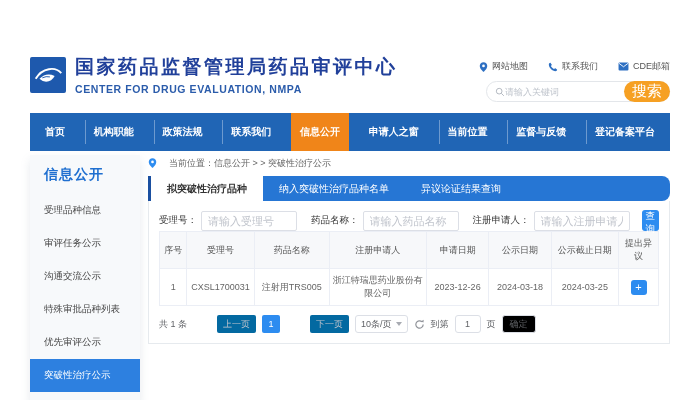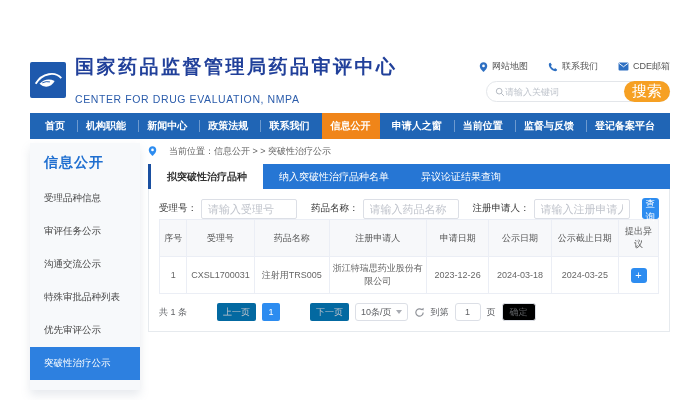--- a/index.html
+++ b/index.html
@@ -5,53 +5,53 @@
   * { margin:0; padding:0; box-sizing:border-box; }
   html,body { width:700px; height:400px; overflow:hidden; background:#ffffff;
     font-family:"Liberation Sans","DejaVu Sans",sans-serif; }
   .site { width:640px; margin:0 auto; }
 
   
   .header { margin-top:56px; height:52px; display:flex; justify-content:space-between; align-items:flex-start; }
   .brand { display:flex; align-items:center; gap:9px; }
   .logo { width:36px; height:36px; flex:0 0 auto; }
   .brand-title { font-size:19px; font-weight:bold; color:#21409a; letter-spacing:2.5px; line-height:1.15; }
-  .brand-sub { font-size:10.5px; font-weight:normal; color:#2b5cab; letter-spacing:0.6px; margin-top:15px; }
+  .brand-sub { font-size:10.5px; font-weight:bold; color:#2b5cab; letter-spacing:0.6px; margin-top:5px; }
   .header-right { display:flex; flex-direction:column; align-items:flex-end; gap:8px; padding-top:4px; }
   .top-links { display:flex; gap:20px; }
   .top-link { display:flex; align-items:center; gap:4px; font-size:9px; color:#555; cursor:pointer; }
   .searchbar { display:flex; align-items:center; width:184px; height:21px;
     border:1px solid #e3e6ea; border-radius:11px; background:#fff; padding-left:8px; }
   .searchbar input { border:none; outline:none; flex:1; font-size:9px; color:#333; min-width:0;
     font-family:inherit; background:transparent; }
   .searchbar input::placeholder { color:#bfc4cc; }
   .search-btn { height:21px; width:46px; margin-right:-1px; border:none; border-radius:11px;
     background:#f6a023; color:#fff; font-size:15px; cursor:pointer; font-family:inherit; }
 
   
-  .nav { margin-top:5px; height:26px; background:#2065b5; display:flex; align-items:stretch;
+  .nav { margin-top:5px; height:38px; background:#2065b5; display:flex; align-items:stretch;
     justify-content:space-between; padding:0 6px; }
   .nav-item { display:flex; align-items:center; padding:0 9px; font-size:10px; font-weight:bold;
     color:#fff; cursor:pointer; position:relative; white-space:nowrap; }
   .nav-item + .nav-item::before { content:""; position:absolute; left:0; top:7px; bottom:7px;
     border-left:1px solid rgba(255,255,255,.35); }
   .nav-item.active { background:#f08519; }
   .nav-item.active::before, .nav-item.active + .nav-item::before { border-left:none; }
 
   
   .main { display:flex; margin-top:4px; align-items:flex-start; }
   .sidebar { width:110px; flex:0 0 auto; background:#f7f9fb; box-shadow:0 5px 9px rgba(120,140,160,.18);
     padding-bottom:10px; }
   .sidebar-title { font-size:14px; font-weight:bold; color:#1f6fd0; padding:11px 0 10px 14px; letter-spacing:1px; }
   .side-item { font-size:9.5px; color:#444; padding:10px 4px 10px 14px; cursor:pointer; }
   .side-item.active { background:#2d80e0; color:#fff; }
 
   .content { flex:1; margin-left:8px; min-width:0; }
   .breadcrumb { display:flex; align-items:center; gap:12px; font-size:9px; color:#666; height:16px; margin-bottom:5px; }
-  .tabs { display:flex; background:#2676d4; height:25px; }
+  .tabs { display:flex; background:#2676d4; height:25px;border-radius:8px; }
   .tab { display:flex; align-items:center; padding:0 16px; font-size:10px; color:#fff; cursor:pointer; white-space:nowrap; }
   .tab.active { background:#fff; color:#333; font-weight:bold; border-left:3px solid #1a4fa0; }
 
   .panel { background:#fff; border:1px solid #e6eaee; border-top:none; padding:9px 10px 10px; min-height:143px; }
   .filters { display:flex; align-items:center; font-size:9.5px; color:#333; }
   .filter-group { display:flex; align-items:center; }
   .filter-group + .filter-group { margin-left:14px; }
   .filter-group label { white-space:nowrap; margin-right:4px; }
   .filter-group input { width:96px; height:20px; border:1px solid #dcdfe6; border-radius:2px;
     font-size:11px; padding:0 6px; outline:none; color:#333; font-family:inherit; }
@@ -132,21 +132,20 @@
         </svg>
         <input type="text" placeholder="请输入关键词" style="">
         <button class="search-btn">搜索</button>
       </div>
     </div>
   </div>
 
   <div class="nav">
     <span class="nav-item">首页</span>
     <span class="nav-item">机构职能</span>
-    <span class="nav-item">新闻中心</span>
     <span class="nav-item">政策法规</span>
     <span class="nav-item">联系我们</span>
     <span class="nav-item active">信息公开</span>
     <span class="nav-item">申请人之窗</span>
     <span class="nav-item">当前位置</span>
     <span class="nav-item">监督与反馈</span>
     <span class="nav-item">登记备案平台</span>
   </div>
 
   <div class="main">

